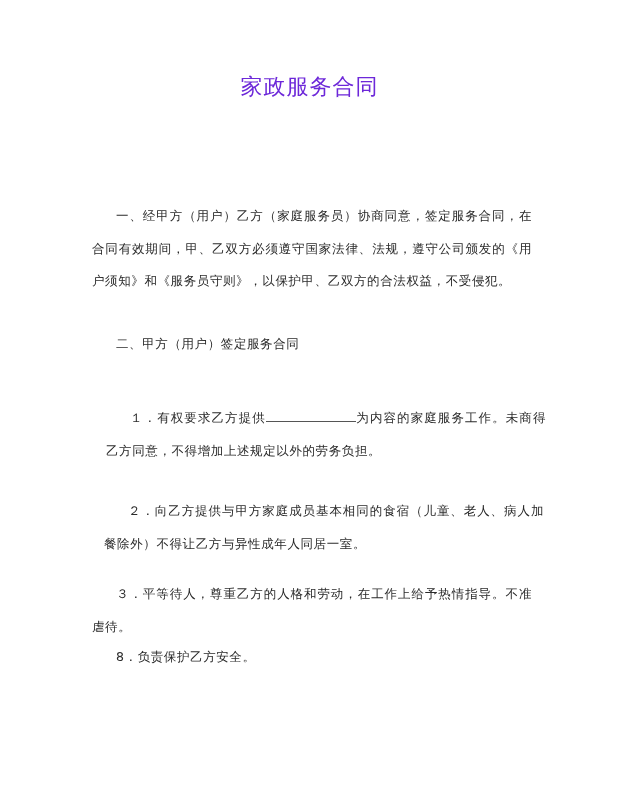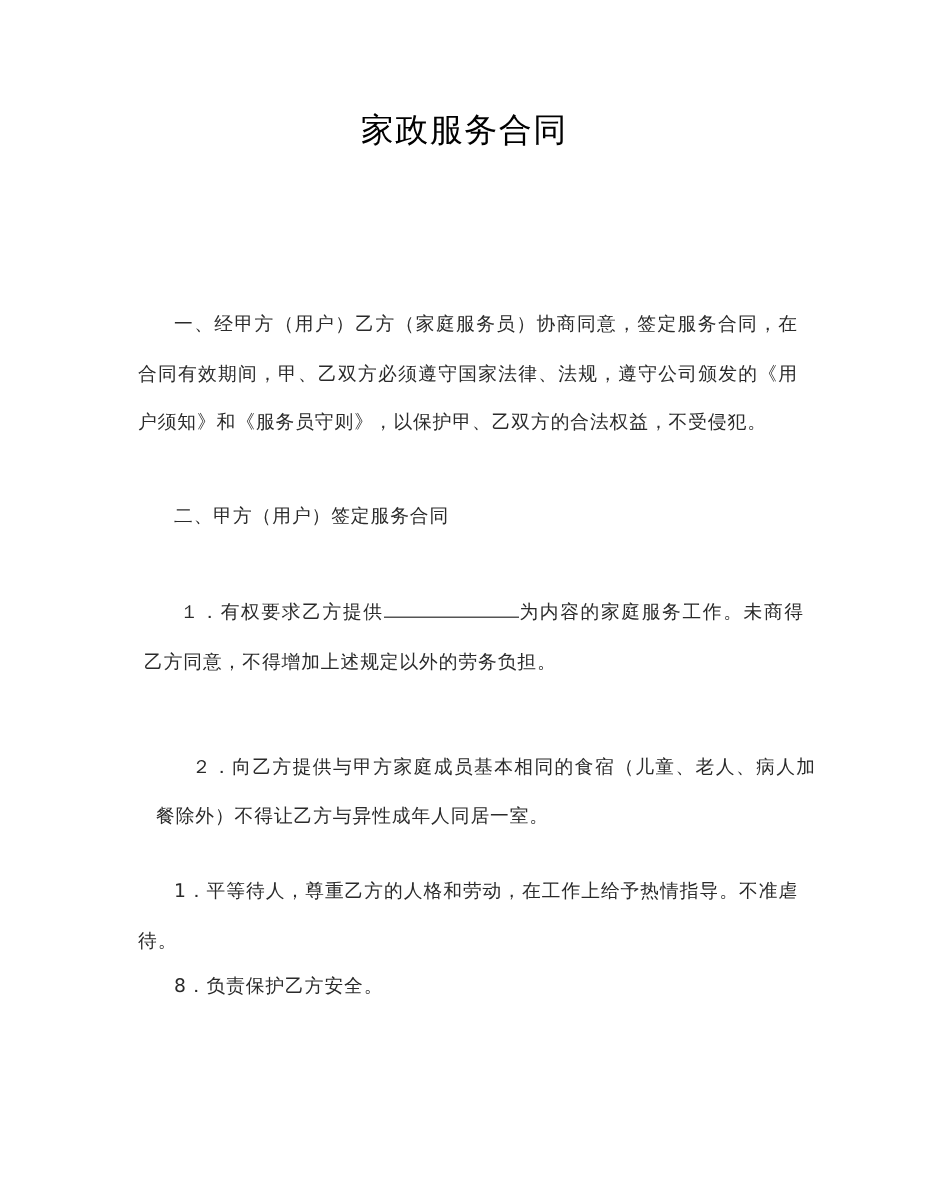--- a/index.html
+++ b/index.html
@@ -1,33 +1,33 @@
 <!DOCTYPE html>
 <html><head>
 <meta charset="utf-8">
 <style>
   html, body { margin: 0; padding: 0; background: #ffffff; }
   body { width: 619px; height: 800px; position: relative; overflow: hidden;
          font-family: "DejaVu Sans", "Liberation Sans", sans-serif; color: #2a2a2a; }
   .title { position: absolute; top: 72px; left: 0; width: 619px; text-align: center;
-           font-family: "DejaVu Serif", "Liberation Serif", serif; font-size: 22px; color: #000000; letter-spacing: 1px; }
+           font-family: "DejaVu Serif", "Liberation Serif", serif; font-size: 22px; color: #6d28d9; letter-spacing: 1px; }
   .para { position: absolute; left: 92px; width: 440px; font-size: 12.5px; line-height: 32.5px;
           text-indent: 24px; letter-spacing: 0.6px; text-align: justify; }
   .blank { display: inline-block; width: 90px; border-bottom: 1px solid #555; height: 13px; vertical-align: baseline; }
 </style>
 </head>
 <body>
 
 <div>
   <div class="title">家政服务合同</div>
 
   <p class="para" style="top:200px; margin:0;">一、经甲方（用户）乙方（家庭服务员）协商同意，签定服务合同，在合同有效期间，甲、乙双方必须遵守国家法律、法规，遵守公司颁发的《用户须知》和《服务员守则》，以保护甲、乙双方的合法权益，不受侵犯。</p>
 
   <p class="para" style="top:328px; margin:0;">二、甲方（用户）签定服务合同</p>
 
-  <p class="para" style="top:388px; margin:4px;"><span>１．有权要求乙方提供</span><span class="blank"></span><span>为内容的家庭服务工作。未商得乙方同意，不得增加上述规定以外的劳务负担。</span></p>
+  <p class="para" style="top:388px; margin:14px;"><span>１．有权要求乙方提供</span><span class="blank"></span><span>为内容的家庭服务工作。未商得乙方同意，不得增加上述规定以外的劳务负担。</span></p>
 
   <p class="para" style="top:483px; margin:12px;">２．向乙方提供与甲方家庭成员基本相同的食宿（儿童、老人、病人加餐除外）不得让乙方与异性成年人同居一室。</p>
 
-  <p class="para" style="top:578px; margin:0;">1．平等待人，尊重乙方的人格和劳动，在工作上给予热情指导。不准虐待。</p>
+  <p class="para" style="top:578px; margin:0;">３．平等待人，尊重乙方的人格和劳动，在工作上给予热情指导。不准虐待。</p>
 
   <p class="para" style="top:641px; margin:0;">8．负责保护乙方安全。</p>
 </div>
 
 </body></html>

